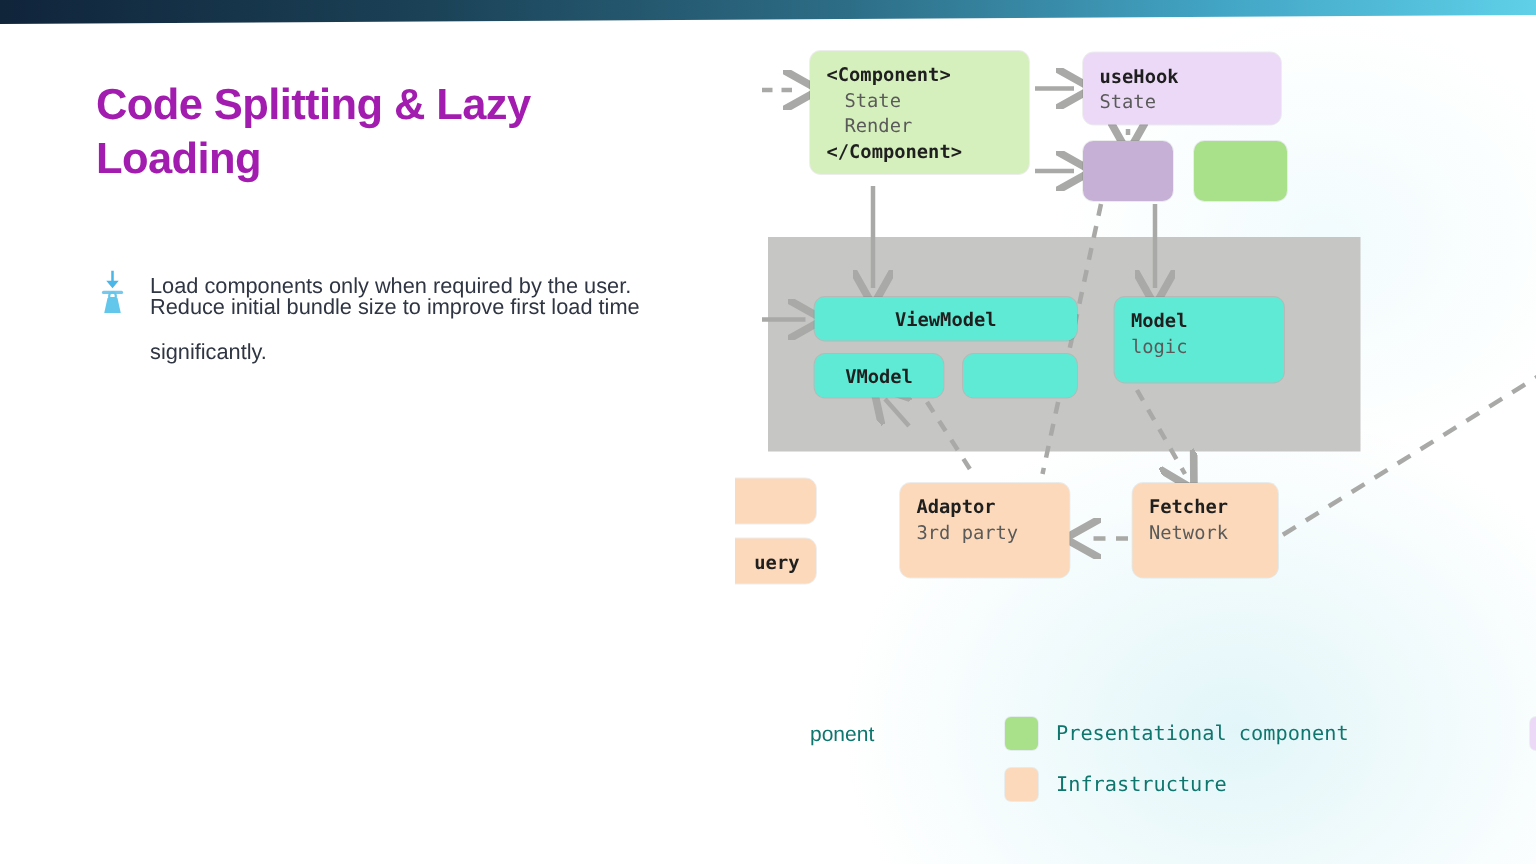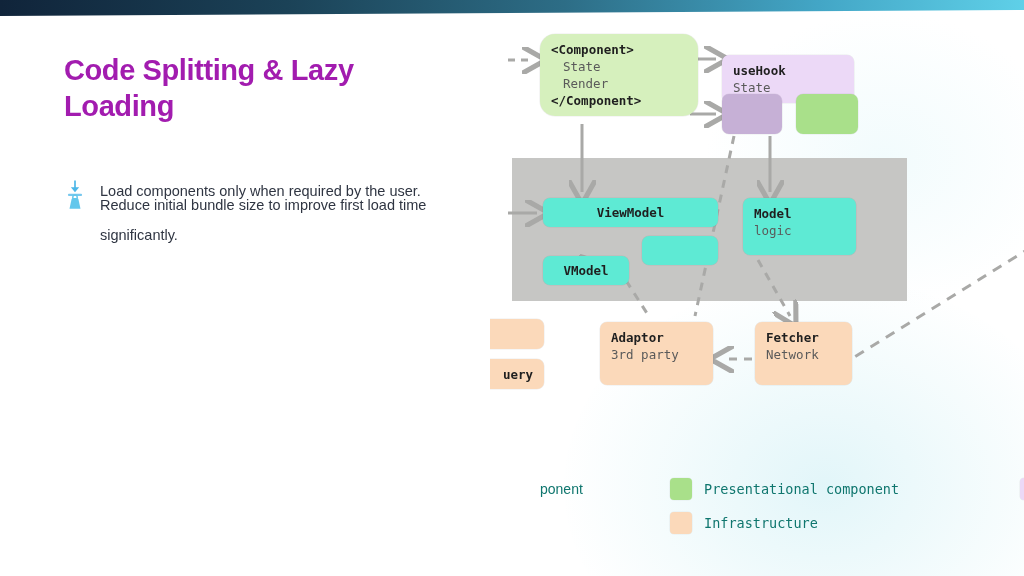--- a/index.html
+++ b/index.html
@@ -126,34 +126,34 @@
     line-height: 17px;
     color: #2b2b2b;
     box-shadow: 0 0 0 0.6px rgba(0,0,0,0.07);
   }
   .node .t-bold { font-weight: bold; color: #1f1f1f; display: block; }
   .node .t-sub  { color: #5a5a5a; display: block; }
   .node .t-ind  { color: #5a5a5a; display: block; padding-left: 12px; }
 
   .n-green  { background: #d6f0bd; }
   .n-green2 { background: #a9e08a; }
-  .n-purple { background: #ecd9f7; margin-top: 20px; }
+  .n-purple { background: #ecd9f7; }
   .n-purple2{ background: #c6b0d6; }
   .n-blue   { background: #5eead4; }
   .n-orange { background: #fbd9ba; }
 
   
-  .nd-component { left: 50px;  top: 18px;  width: 158px; border-radius: 15px; }
+  .nd-component { left: 50px;  top: 18px;  width: 146px; }
   .nd-usehook   { left: 232px; top: 19px;  width: 132px; height: 48px; }
   .nd-purplebox { left: 232px; top: 78px;  width: 60px;  height: 40px; }
   .nd-greenbox  { left: 306px; top: 78px;  width: 62px;  height: 40px; }
   .nd-viewmodel { left: 53px;  top: 182px; width: 175px; height: 29px;
                   display:flex; align-items:center; justify-content:center; }
   .nd-vmodel    { left: 53px;  top: 220px; width: 86px;  height: 29px;
-                  display:flex; align-items:center; justify-content:center;margin-top:20px; }
+                  display:flex; align-items:center; justify-content:center; }
   .nd-empty     { left: 152px; top: 220px; width: 76px;  height: 29px; }
   .nd-model     { left: 253px; top: 182px; width: 113px; height: 57px; }
   .nd-cut-a     { left: -30px; top: 303px; width: 84px;  height: 30px; }
   .nd-cut-b     { left: -30px; top: 343px; width: 84px;  height: 30px;
                   display:flex; align-items:center; justify-content:flex-end; }
   .nd-adaptor   { left: 110px; top: 306px; width: 113px; height: 63px; }
   .nd-fetcher   { left: 265px; top: 306px; width: 97px;  height: 63px; }
 
   .nd-viewmodel .t-bold,
   .nd-vmodel .t-bold { text-align: center; }

